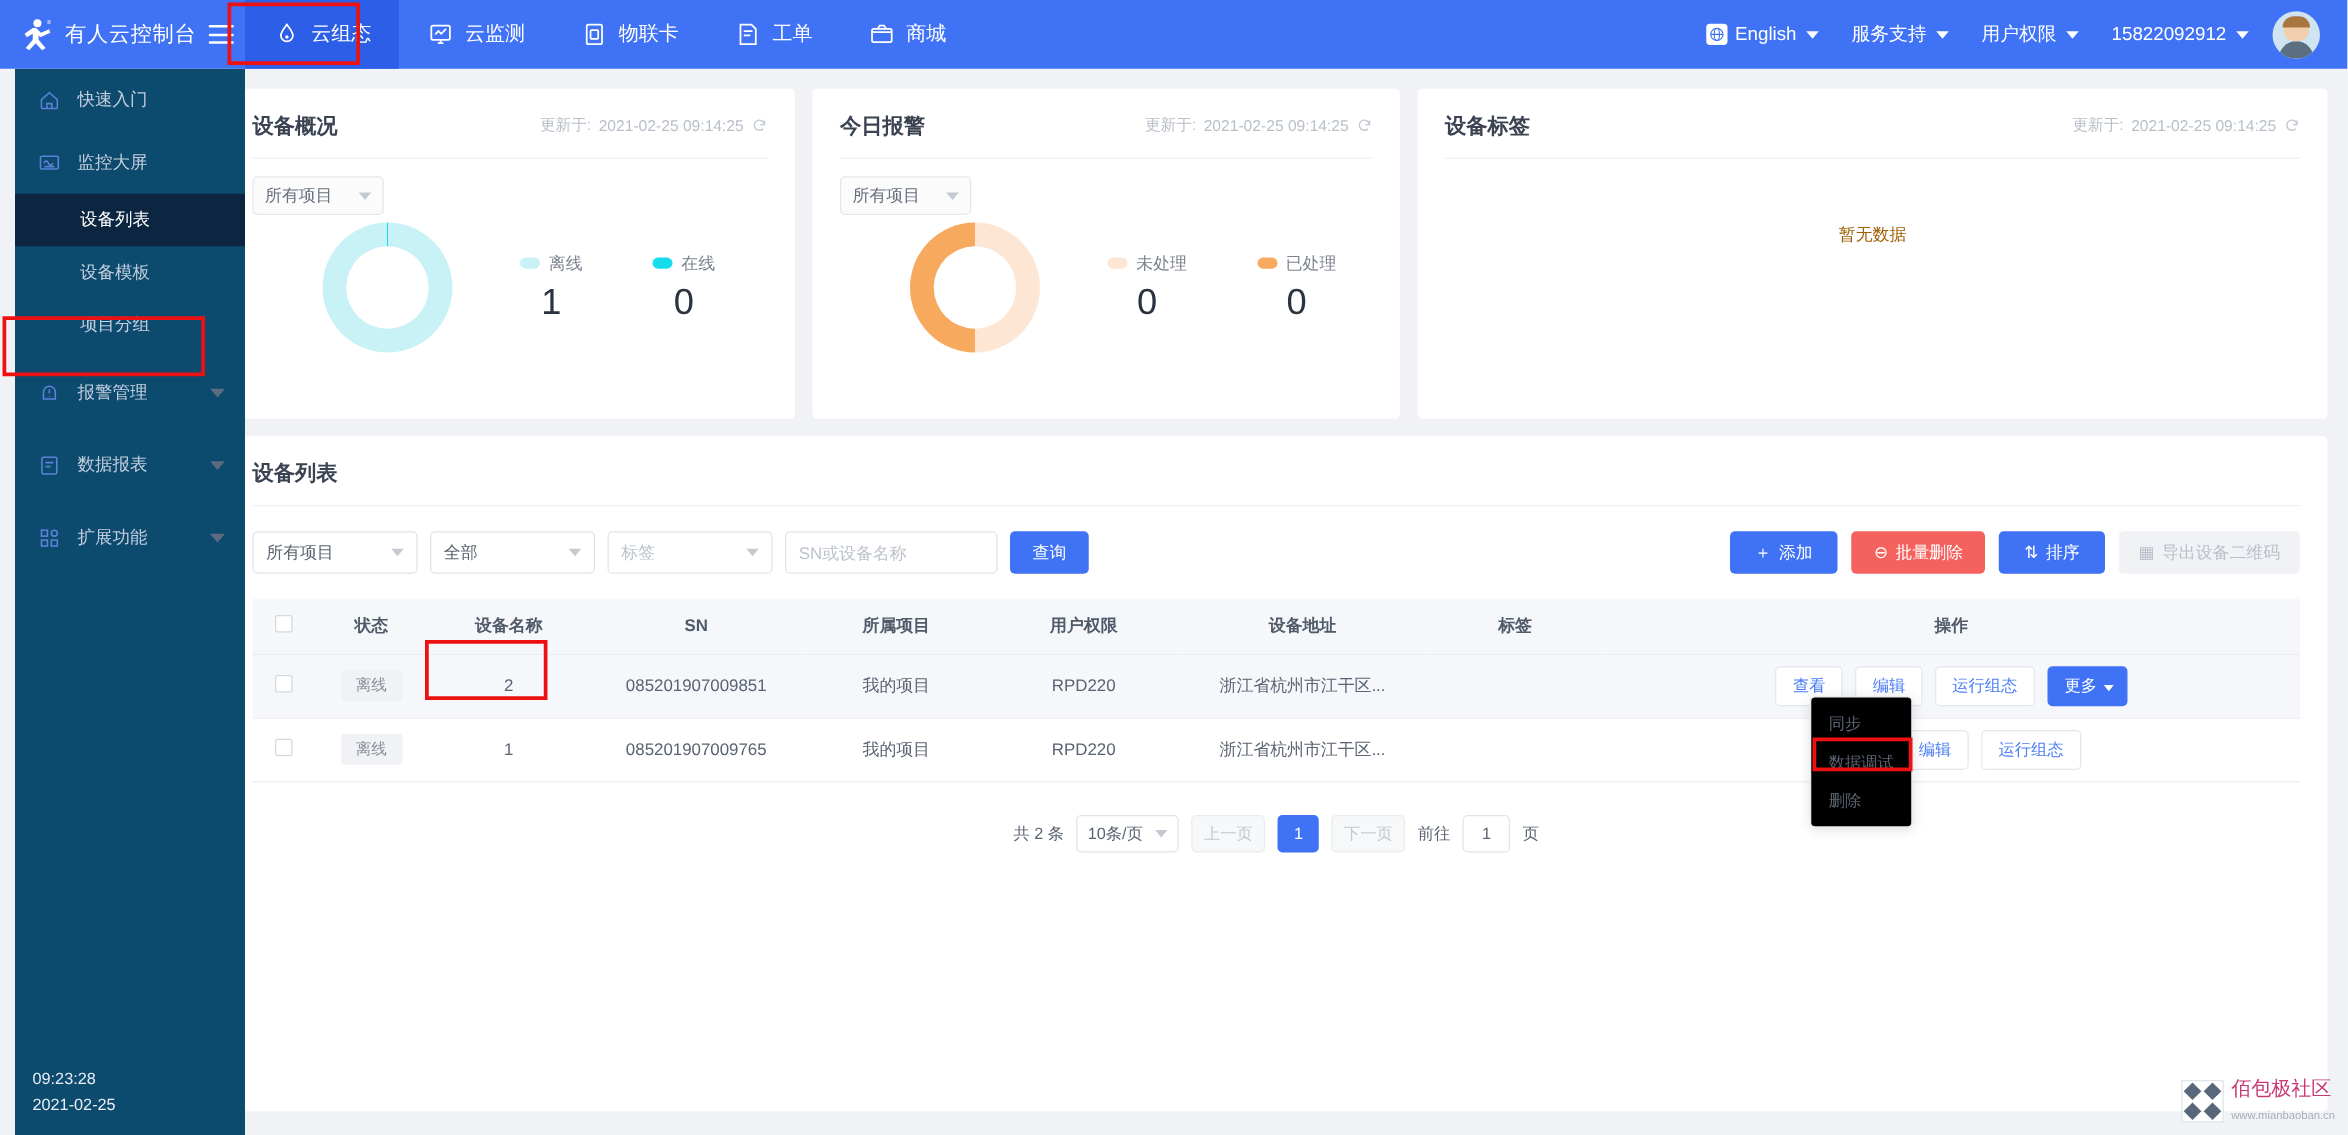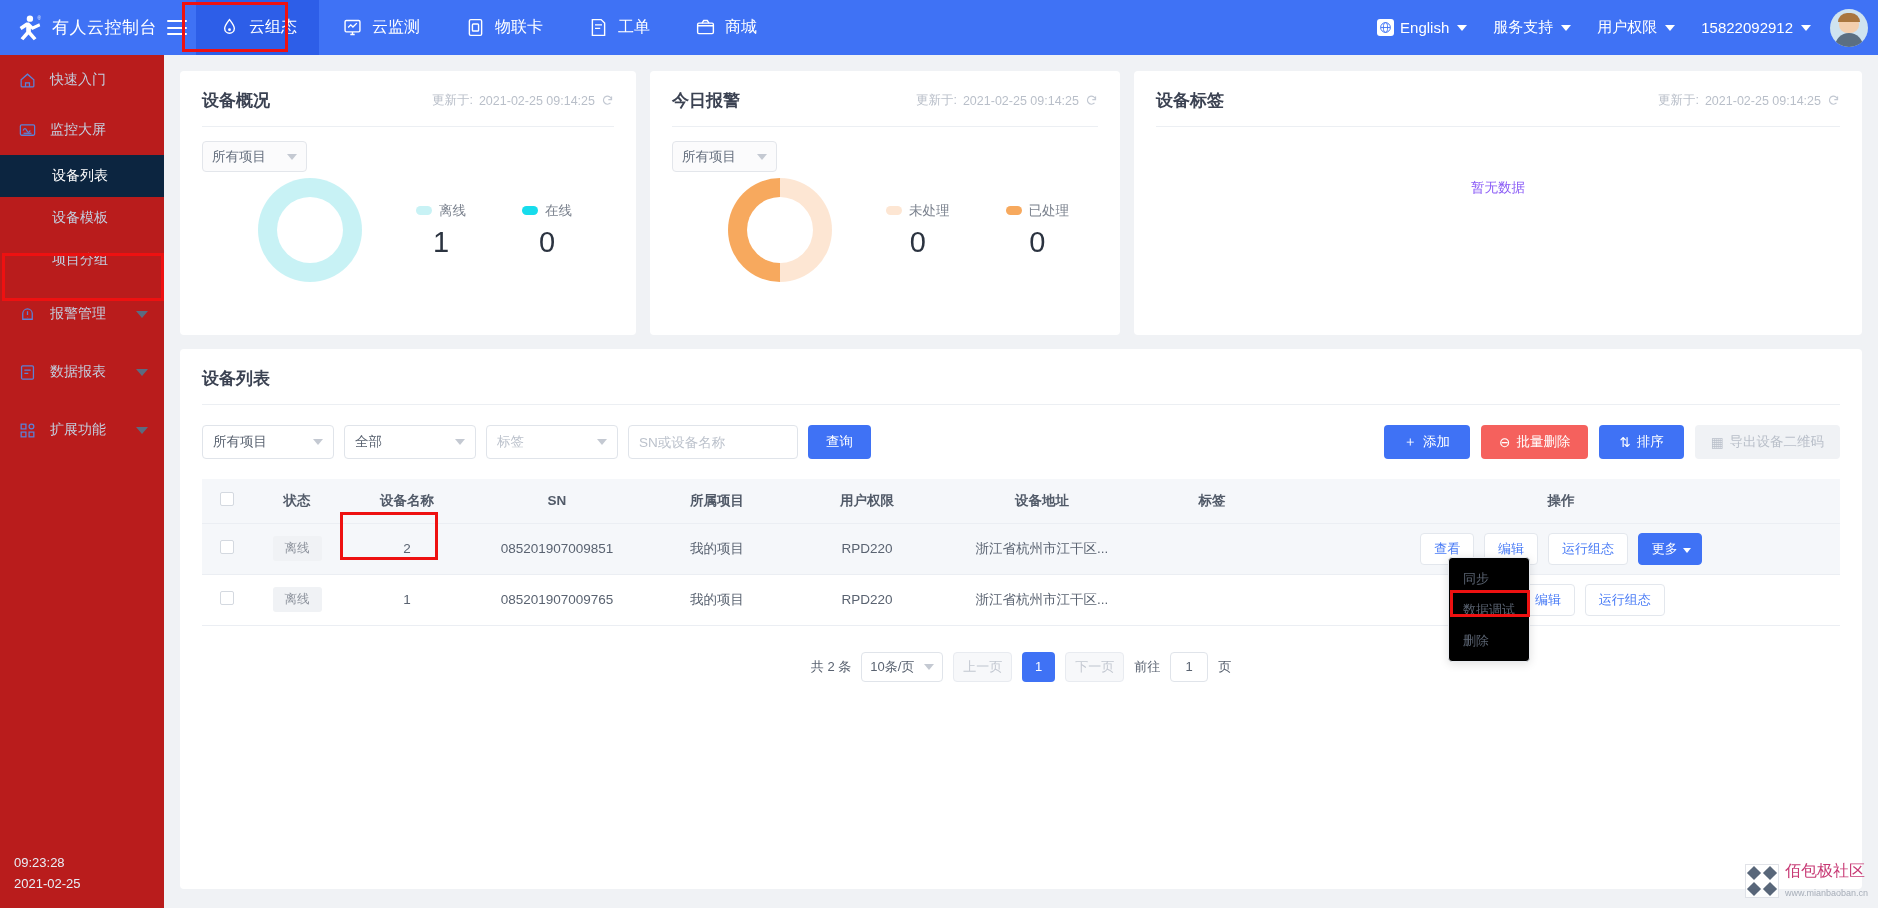--- a/index.html
+++ b/index.html
@@ -30,37 +30,37 @@
     display: flex; align-items: center; gap: 9px;
     height: 55px; padding: 16px 22px;
     font-size: 16px; color: #fff; cursor: pointer; white-space: nowrap;
   }
   .navitem.active { background: #2d5ee8; }
   .navitem .nicon { width: 22px; height: 22px; display: flex; align-items: center; justify-content: center; }
   .navitem svg { width: 21px; height: 21px; }
 
   .redbox { position: absolute; border: 3px solid #ee1111; pointer-events: none; z-index: 60; }
 
-  .topright { margin-left: auto; display: flex; align-items: center; padding-right: 8px; gap: 0; }
+  .topright { margin-left: auto; display: flex; align-items: center; padding-right: 20px; gap: 0; }
   .tr-item { display: flex; align-items: center; gap: 6px; padding: 0 13px; font-size: 15px; cursor: pointer; white-space: nowrap; }
   .caret { width: 0; height: 0; border-left: 5px solid transparent; border-right: 5px solid transparent; border-top: 6px solid #fff; display: inline-block; margin-left: 2px; }
   .globe { width: 17px; height: 17px; border-radius: 3px; background: #fff; color: #3f72f5; display: flex; align-items: center; justify-content: center; font-size: 12px; }
   .avatar {
     width: 38px; height: 38px; border-radius: 50%;
     background: #cfe3f0; margin-left: 6px; margin-right: 2px;
     overflow: hidden; position: relative; flex: none; cursor: pointer;
   }
   .avatar .head { position: absolute; left: 9px; top: 6px; width: 20px; height: 18px; border-radius: 50% 50% 45% 45%; background: #f3cfae; }
   .avatar .hair { position: absolute; left: 8px; top: 4px; width: 22px; height: 9px; border-radius: 11px 11px 0 0; background: #a9763f; }
   .avatar .body { position: absolute; left: 5px; bottom: 0; width: 28px; height: 14px; border-radius: 14px 14px 0 0; background: #5b6f82; }
 
   
   .sidebar {
-    position: absolute; top: 55px; left: 0; width: 164px; height: 853px;
-    background: #b91c1c; color: #c3cede; z-index: 20;
+    position: absolute; top: 55px; left: 12px; width: 184px; height: 853px;
+    background: #0c4a6e; color: #c3cede; z-index: 20;
   }
   .side-item {
     display: flex; align-items: center; height: 50px; padding-left: 16px;
     font-size: 14px; cursor: pointer; position: relative;
   }
   .side-item .sicon { width: 22px; height: 22px; display: flex; align-items: center; justify-content: center; margin-right: 12px; flex: none; }
   .side-item .sicon svg { width: 19px; height: 19px; }
   .side-arrow { position: absolute; right: 16px; width: 0; height: 0; border-left: 6px solid transparent; border-right: 6px solid transparent; }
   .side-arrow.down { border-top: 7px solid #5b6b80; }
   .side-arrow.up { border-bottom: 7px solid #b9c6d6; }
@@ -90,21 +90,21 @@
   .selcaret { width: 0; height: 0; border-left: 5px solid transparent; border-right: 5px solid transparent; border-top: 6px solid #c4c9d2; }
 
   .donut-area { display: flex; align-items: center; margin-top: 6px; }
   .donut { width: 104px; height: 104px; border-radius: 50%; margin-left: 56px; flex: none; position: relative; }
   .donut::after { content: ""; position: absolute; left: 50%; top: 50%; transform: translate(-50%,-50%); width: 66px; height: 66px; background: #fff; border-radius: 50%; }
   .legend-wrap { display: flex; margin-left: 54px; gap: 56px; }
   .legend { text-align: center; }
   .legend-top { display: flex; align-items: center; gap: 7px; font-size: 13.5px; color: #7b828e; }
   .swatch { width: 16px; height: 9px; border-radius: 5px; display: inline-block; }
   .legend-num { font-size: 29px; color: #2b3340; margin-top: 6px; font-weight: 300; }
-  .nodata { text-align: center; color: #8b5cf6; font-size: 13.5px; margin-top: 52px; }
+  .nodata { text-align: center; color: #a16207; font-size: 13.5px; margin-top: 52px; }
 
   
   .panel { background: #fff; border-radius: 4px; margin-top: 14px; padding: 18px 22px 22px 22px; height: 540px; position: relative; }
   .panel-title { font-size: 17px; font-weight: bold; color: #3b4252; padding-bottom: 14px; border-bottom: 1px solid #eceff3; }
 
   .filters { display: flex; align-items: center; margin-top: 20px; gap: 10px; position: relative; }
   .fsel { width: 132px; height: 34px; border: 1px solid #e0e4ea; border-radius: 4px; display: flex; align-items: center; justify-content: space-between; padding: 0 10px; font-size: 13.5px; color: #5a6371; background: #fff; cursor: pointer; }
   .fsel.ph { color: #bcc2cc; }
   .finput { width: 170px; height: 34px; border: 1px solid #e0e4ea; border-radius: 4px; padding: 0 10px; font-size: 13.5px; color: #5a6371; background: #fff; outline: none; }
   .finput::placeholder { color: #bcc2cc; }

